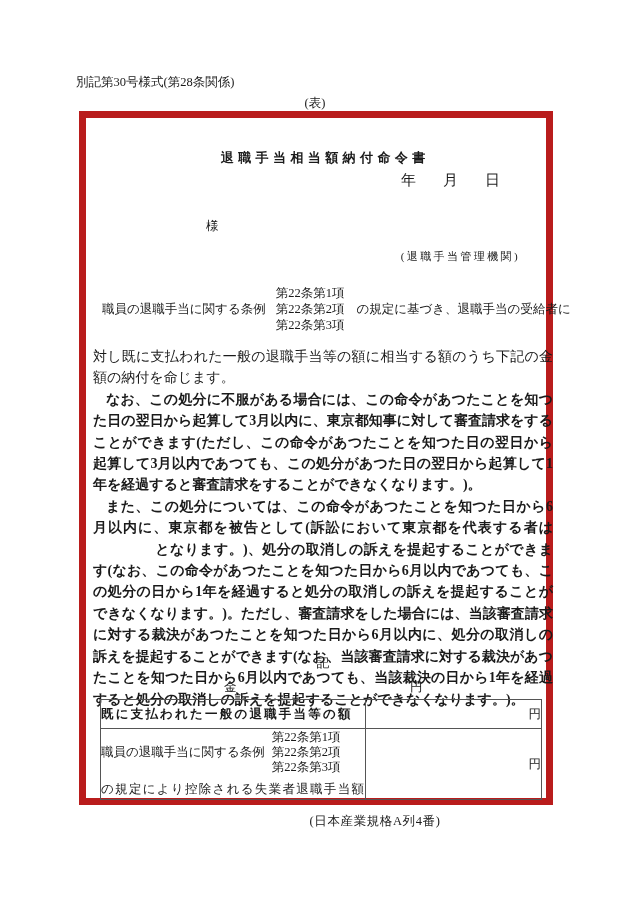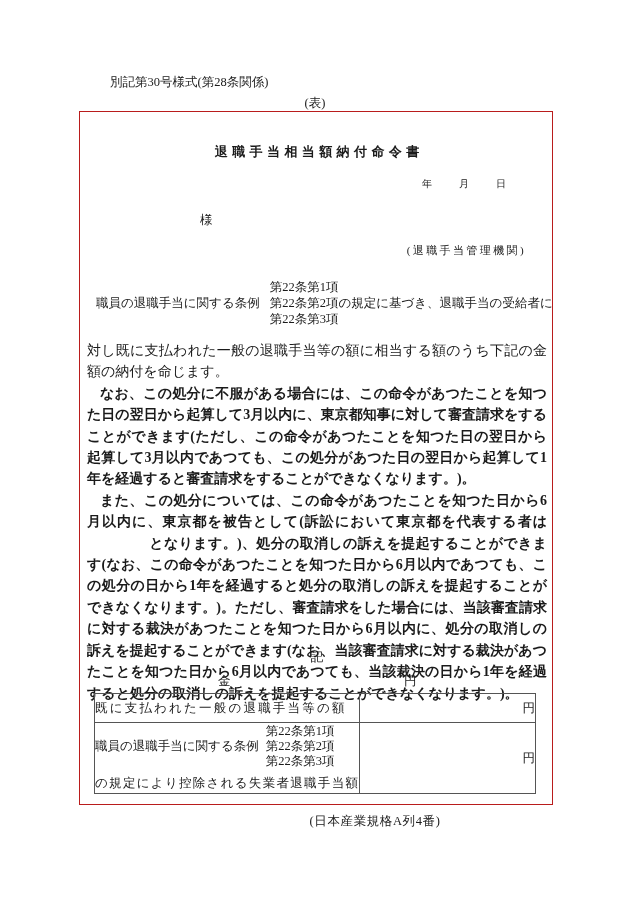--- a/index.html
+++ b/index.html
@@ -25,59 +25,58 @@
   }
 
   
   .form-no {
     position: absolute;
     left: 76px;
     top: 74px;
     font-size: 12.5px;
     letter-spacing: 0px;
     white-space: nowrap;
-    margin-left: 34px;
   }
   .omote-label {
     position: absolute;
     left: 0;
     top: 95px;
     width: 630px;
     text-align: center;
     font-size: 12.5px;
   }
 
   
   .frame {
     position: absolute;
     left: 79px;
     top: 111px;
     width: 474px;
     height: 694px;
-    border: 1px solid #b91c1c;
+    border: 7px solid #b91c1c;
     box-sizing: border-box;
   }
 
   
   .doc-title {
     position: absolute;
     left: 0;
     top: 31px;
     width: 474px;
     text-align: center;
     font-size: 13px;
     letter-spacing: 4.4px;
     text-indent: 4.4px;
     font-weight: 600;
   }
   .date-line {
     position: absolute;
     right: 46px;
-    top: 65px;
-    font-size: 10px;
+    top: 53px;
+    font-size: 15px;
     white-space: nowrap;
   }
   .date-line span.sp { display: inline-block; width: 27px; }
 
   .sama-line {
     position: absolute;
     left: 120px;
     top: 100px;
     font-size: 12.5px;
   }
@@ -109,20 +108,21 @@
     white-space: nowrap;
   }
   .clause-items {
     display: flex;
     flex-direction: column;
     padding-left: 10px;
   }
   .clause-items div { white-space: nowrap; }
   .clause-post {
     white-space: nowrap;
+    padding-left: 12px;
   }
 
   
   .body-text {
     position: absolute;
     left: 7px;
     top: 228px;
     width: 460px;
     font-size: 14px;
     line-height: 21.4px;
@@ -186,20 +186,21 @@
     padding: 3px 6px 3px 8px;
   }
   td.value-cell {
     width: 195px;
     text-align: right;
     padding-right: 12px;
   }
   .row1-label {
     letter-spacing: 2.2px;
     white-space: nowrap;
+    font-weight: bold;
   }
   td.label-cell2 {
     width: 247px;
     height: 70px;
     padding: 4px 4px 4px 8px;
   }
   .clause-row-small {
     display: flex;
     align-items: center;
     line-height: 15px;

